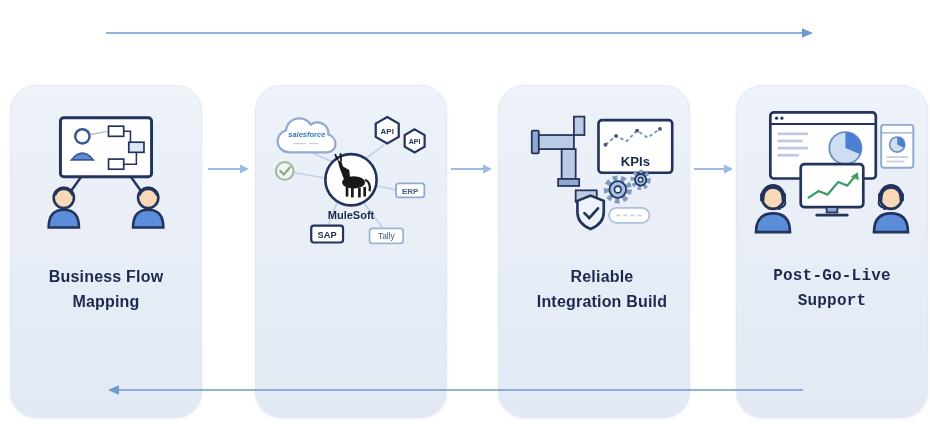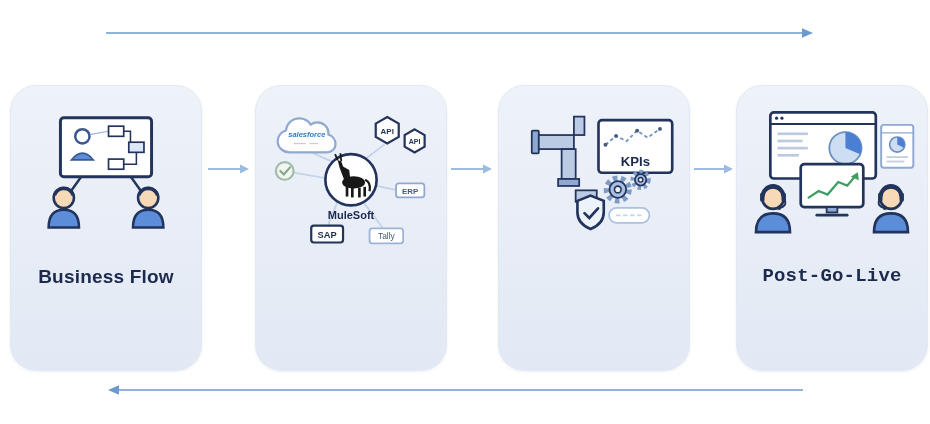--- a/index.html
+++ b/index.html
@@ -4,34 +4,34 @@
 <style>
   * { margin:0; padding:0; box-sizing:border-box; }
   html,body { width:930px; height:424px; background:#ffffff; overflow:hidden;
               font-family:"Liberation Sans", sans-serif; }
   .stage { position:relative; width:930px; height:424px; background:#ffffff; }
 
   .long-arrow { position:absolute; }
   .connector  { position:absolute; top:162px; }
 
   .card {
-    position:absolute; top:85px; width:192px; height:286px;
+    position:absolute; top:85px; width:192px; height:333px;
     border-radius:26px;
     background:linear-gradient(180deg,#eef2f9 0%,#e2e9f4 100%);
     border:1px solid #e3e9f4;
     box-shadow:0 1px 3px rgba(100,120,160,.10);
     display:flex; flex-direction:column; align-items:center;
   }
   .card-1 { left:10px; }  .card-2 { left:255px; }
   .card-3 { left:498px;padding-left:16px; } .card-4 { left:736px;font-family:Liberation Mono, monospace; }
 
   .icon-wrap { height:178px; width:100%; display:flex;
                align-items:center; justify-content:center; padding-top:6px; }
 
-  .title { text-align:center; font-weight:bold; font-size:19px;
+  .title { text-align:center; font-weight:bold; font-size:16px;
            line-height:25px; color:#1c2a4d; letter-spacing:.2px; }
 
   svg text { font-family:"Liberation Sans", sans-serif; }
 </style>
 </head>
 <body>
 
 <div class="stage">
 
   <div class="long-arrow" style="left:106px; top:26px;">
@@ -68,20 +68,21 @@
         </g>
         <g>
           <path d="M122 138 q0 -21 18 -21 q18 0 18 21 z" fill="#5b8dd9" stroke="#22335c" stroke-width="3"></path>
           <circle cx="140" cy="103" r="12" fill="#f7d9b8" stroke="#22335c" stroke-width="3"></circle>
           <path d="M129 100 a11.5 11.5 0 0 1 22 0" fill="none" stroke="#22335c" stroke-width="4"></path>
         </g>
       </svg>
     </div>
     <div class="title">
       <div>Business Flow</div>
+      <div>Mapping</div>
     </div>
   </div>
 
   <div class="connector" style="left:208px;">
     <svg width="42" height="14">
       <line x1="0" y1="7" x2="32" y2="7" stroke="#9bbce0" stroke-width="2"></line>
       <polygon points="32,2.5 41,7 32,11.5" fill="#9bbce0"></polygon>
     </svg>
   </div>
 
@@ -185,20 +186,24 @@
         <g>
           <path d="M62 108 l15 -6 l15 6 v13 q0 13 -15 19 q-15 -6 -15 -19 z" fill="#edf3fb" stroke="#22335c" stroke-width="3"></path>
           <path d="M70 122 l5.5 5.5 l10 -11" fill="none" stroke="#22335c" stroke-width="3" stroke-linecap="round"></path>
         </g>
         <g>
           <rect x="98" y="116" width="46" height="17" rx="8.5" fill="#ffffff" stroke="#aac1df" stroke-width="2"></rect>
           <line x1="106" y1="124.5" x2="136" y2="124.5" stroke="#c7d2e2" stroke-width="2" stroke-dasharray="5 3"></line>
         </g>
       </svg>
     </div>
+    <div class="title">
+      <div>Reliable</div>
+      <div>Integration Build</div>
+    </div>
   </div>
 
   <div class="connector" style="left:694px;">
     <svg width="40" height="14">
       <line x1="0" y1="7" x2="30" y2="7" stroke="#9bbce0" stroke-width="2"></line>
       <polygon points="30,2.5 39,7 30,11.5" fill="#9bbce0"></polygon>
     </svg>
   </div>
 
   <div class="card card-4">
@@ -248,20 +253,21 @@
           <path d="M149.5 100 a11.5 11.5 0 0 1 23 0" fill="none" stroke="#22335c" stroke-width="4.5"></path>
           <rect x="146.5" y="96" width="5" height="10" rx="2" fill="#22335c"></rect>
           <rect x="170.5" y="96" width="5" height="10" rx="2" fill="#22335c"></rect>
           <path d="M148 104 q-3 7 6 9" fill="none" stroke="#22335c" stroke-width="2.2"></path>
           <circle cx="154" cy="113.5" r="1.8" fill="#22335c"></circle>
         </g>
       </svg>
     </div>
     <div class="title">
       <div>Post-Go-Live</div>
+      <div>Support</div>
     </div>
   </div>
 
   <div class="long-arrow" style="left:108px; top:383px;">
     <svg width="696" height="14">
       <polygon points="11,2.2 0,7 11,11.8" fill="#6b9ace"></polygon>
       <line x1="11" y1="7" x2="695" y2="7" stroke="#6b9ace" stroke-width="1.6"></line>
     </svg>
   </div>
 

